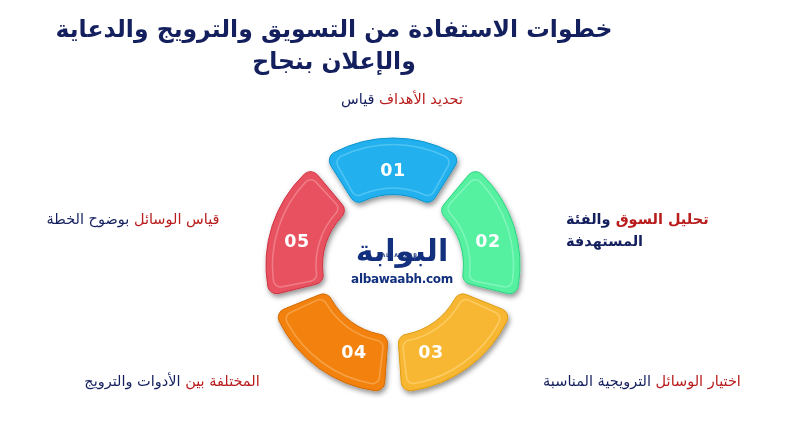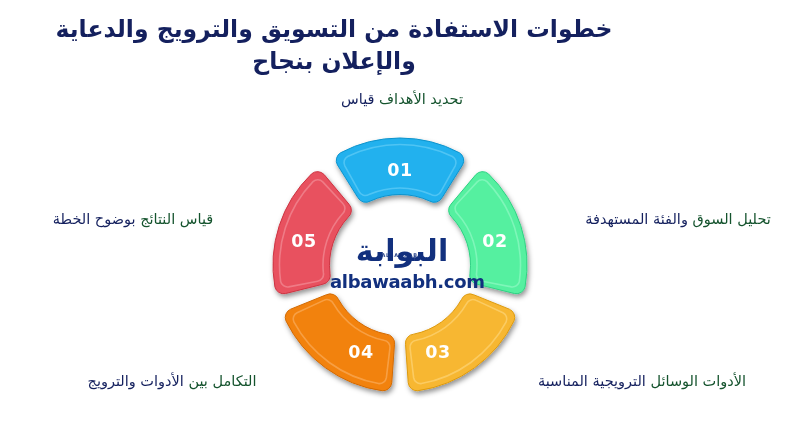--- a/index.html
+++ b/index.html
@@ -34,21 +34,21 @@
     direction: rtl;
     line-height: 1.35;
     letter-spacing: -0.2px;
     padding: 0 30px;
     box-sizing: border-box;
   }
 
   
   .donut-wrap {
     position: absolute;
-    left: 271px;
+    left: 264px;
     top: 136px;
     width: 258px;
     height: 258px;
   }
   .donut-svg {
     display: block;
     width: 258px;
     height: 258px;
     overflow: visible;
   }
@@ -89,51 +89,52 @@
     font-size: 5px;
     font-weight: bold;
     color: #12307e;
     letter-spacing: 0.6px;
     direction: ltr;
     opacity: 0.92;
   }
   .logo-url {
     display: block;
     margin-top: 3px;
-    font-size: 18px;
+    font-size: 12px;
     font-weight: bold;
     color: #12307e;
     letter-spacing: -0.3px;
     direction: ltr;
   }
 
   
   .label {
     position: absolute;
     direction: rtl;
     font-size: 14.5px;
     font-weight: normal;
     line-height: 1.55;
     color: #14205e;
     white-space: nowrap;
   }
-  .label .hl { color: #14532d; }
+  .label .hl { color: #b91c1c; }
 
   .label-01 {
     left: 252px;
     top: 88px;
     width: 300px;
     text-align: center;
   }
   .label-02 {
     left: 566px;
     top: 208px;
     width: 224px;
-    text-align: center;
+    text-align: left;
     white-space: normal;
+    font-weight: bold;
   }
   .label-03 {
     left: 492px;
     top: 370px;
     width: 300px;
     text-align: center;
   }
   .label-04 {
     left: 22px;
     top: 370px;
@@ -193,24 +194,24 @@
 
   <div class="label label-01">
     <span class="hl">تحديد الأهداف</span><span> قياس</span>
   </div>
 
   <div class="label label-02">
     <span class="hl">تحليل السوق</span><span> والفئة المستهدفة</span>
   </div>
 
   <div class="label label-03">
-    <span class="hl">الأدوات الوسائل</span><span> الترويجية المناسبة</span>
+    <span class="hl">اختيار الوسائل</span><span> الترويجية المناسبة</span>
   </div>
 
   <div class="label label-04">
-    <span class="hl">التكامل بين</span><span> الأدوات والترويج</span>
+    <span class="hl">المختلفة بين</span><span> الأدوات والترويج</span>
   </div>
 
   <div class="label label-05">
-    <span class="hl">قياس النتائج</span><span> بوضوح الخطة</span>
+    <span class="hl">قياس الوسائل</span><span> بوضوح الخطة</span>
   </div>
 
 </div>
 
 </body></html>

